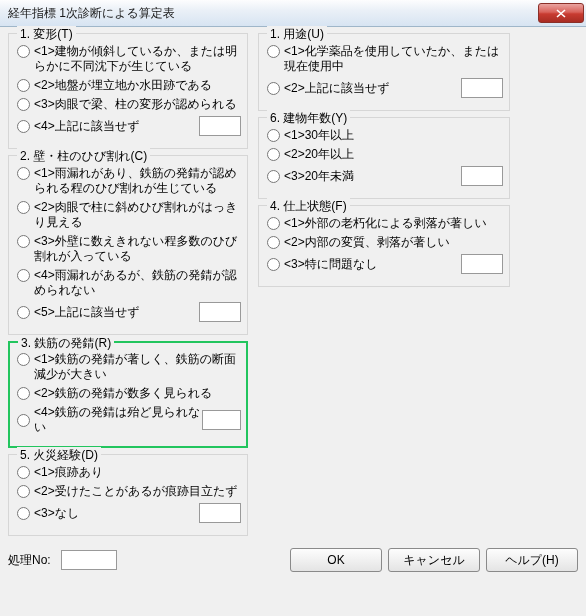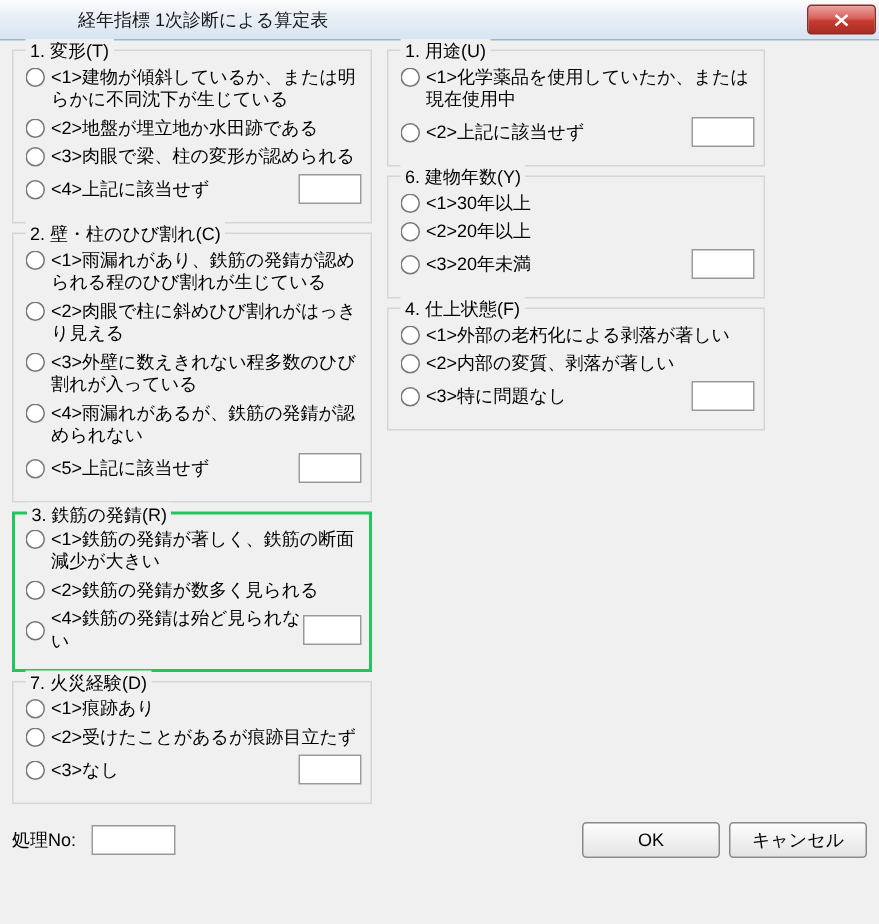--- a/index.html
+++ b/index.html
@@ -15,21 +15,20 @@
     background: linear-gradient(to bottom, #fdfdfe 0%, #eaf0f7 40%, #d7e4f2 100%);
     border-bottom: 1px solid #9fb6c9;
     height: 26px;
     display: flex;
     align-items: center;
     padding: 0 2px 0 8px;
     justify-content: space-between;
   }
   .titlebar .title {
     color: #1a1a1a;
-    margin-left: 44px;
   }
   .close-btn {
     width: 44px;
     height: 18px;
     background: linear-gradient(to bottom, #e9a3a0 0%, #d9625b 45%, #c83b31 55%, #a82c23 100%);
     border: 1px solid #8a2f28;
     border-radius: 3px;
     color: #fff;
     display: flex;
     align-items: center;
@@ -198,21 +197,21 @@
           <label>&lt;2&gt;鉄筋の発錆が数多く見られる</label>
         </div>
       <div class="opt-row last-row">
           <input type="radio" name="g3" style="">
           <label>&lt;4&gt;鉄筋の発錆は殆ど見られない</label>
           <span class="score-box"></span>
         </div>
     </div>
 
     <div class="group">
-      <span class="legend">7. 火災経験(D)</span>
+      <span class="legend">5. 火災経験(D)</span>
       <div class="opt-row">
           <input type="radio" name="g4" style="">
           <label>&lt;1&gt;痕跡あり</label>
         </div>
       <div class="opt-row">
           <input type="radio" name="g4" style="">
           <label>&lt;2&gt;受けたことがあるが痕跡目立たず</label>
         </div>
       <div class="opt-row last-row">
           <input type="radio" name="g4" style="">
@@ -273,15 +272,16 @@
     </div>
 
   </div>
 
   <div class="footer">
     <span class="proc-label">処理No:</span>
     <span class="proc-box"></span>
     <span class="spacer"></span>
     <div class="btn">OK</div>
     <div class="btn">キャンセル</div>
+    <div class="btn">ヘルプ(H)</div>
   </div>
 
 </div>
 
 </body></html>

